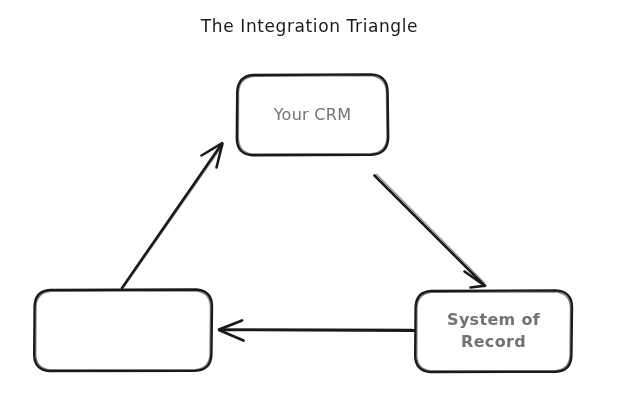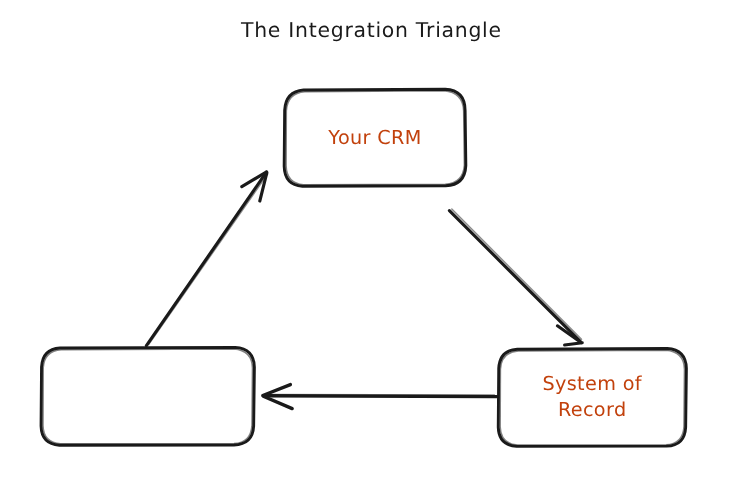--- a/index.html
+++ b/index.html
@@ -25,42 +25,42 @@
     left: 0;
     width: 619px;
     height: 401px;
   }
   .node-label {
     position: absolute;
     display: flex;
     align-items: center;
     justify-content: center;
     text-align: center;
-    color: #c2410c;
+    color: #737373;
     font-family: "DejaVu Sans", sans-serif;
     font-size: 16px;
     line-height: 1.35;
     letter-spacing: 0.3px;
     white-space: pre-line;
     pointer-events: none;
   }
   .diagram-title {
     position: absolute;
     left: 0;
     top: 16px;
     width: 619px;
     text-align: center;
     color: #1a1a1a;
     font-family: "DejaVu Sans", sans-serif;
     font-size: 17px;
     letter-spacing: 0.6px;
   }
   #node-crm-label   { left: 237px; top: 74px;  width: 151px; height: 81px; }
   #node-comm-label  { left: 34px;  top: 289px; width: 178px; height: 82px; }
-  #node-sor-label   { left: 415px; top: 290px; width: 157px; height: 82px; }
+  #node-sor-label   { left: 415px; top: 290px; width: 157px; height: 82px; font-weight: bold; }
 </style>
 </head>
 <body>
 
 <div id="canvas">
 
   <div class="diagram-title">The Integration Triangle</div>
 
   <svg id="sketch" viewBox="0 0 619 401">
     <g fill="none" stroke="#1a1a1a" stroke-width="2.4" stroke-linecap="round" stroke-linejoin="round">

